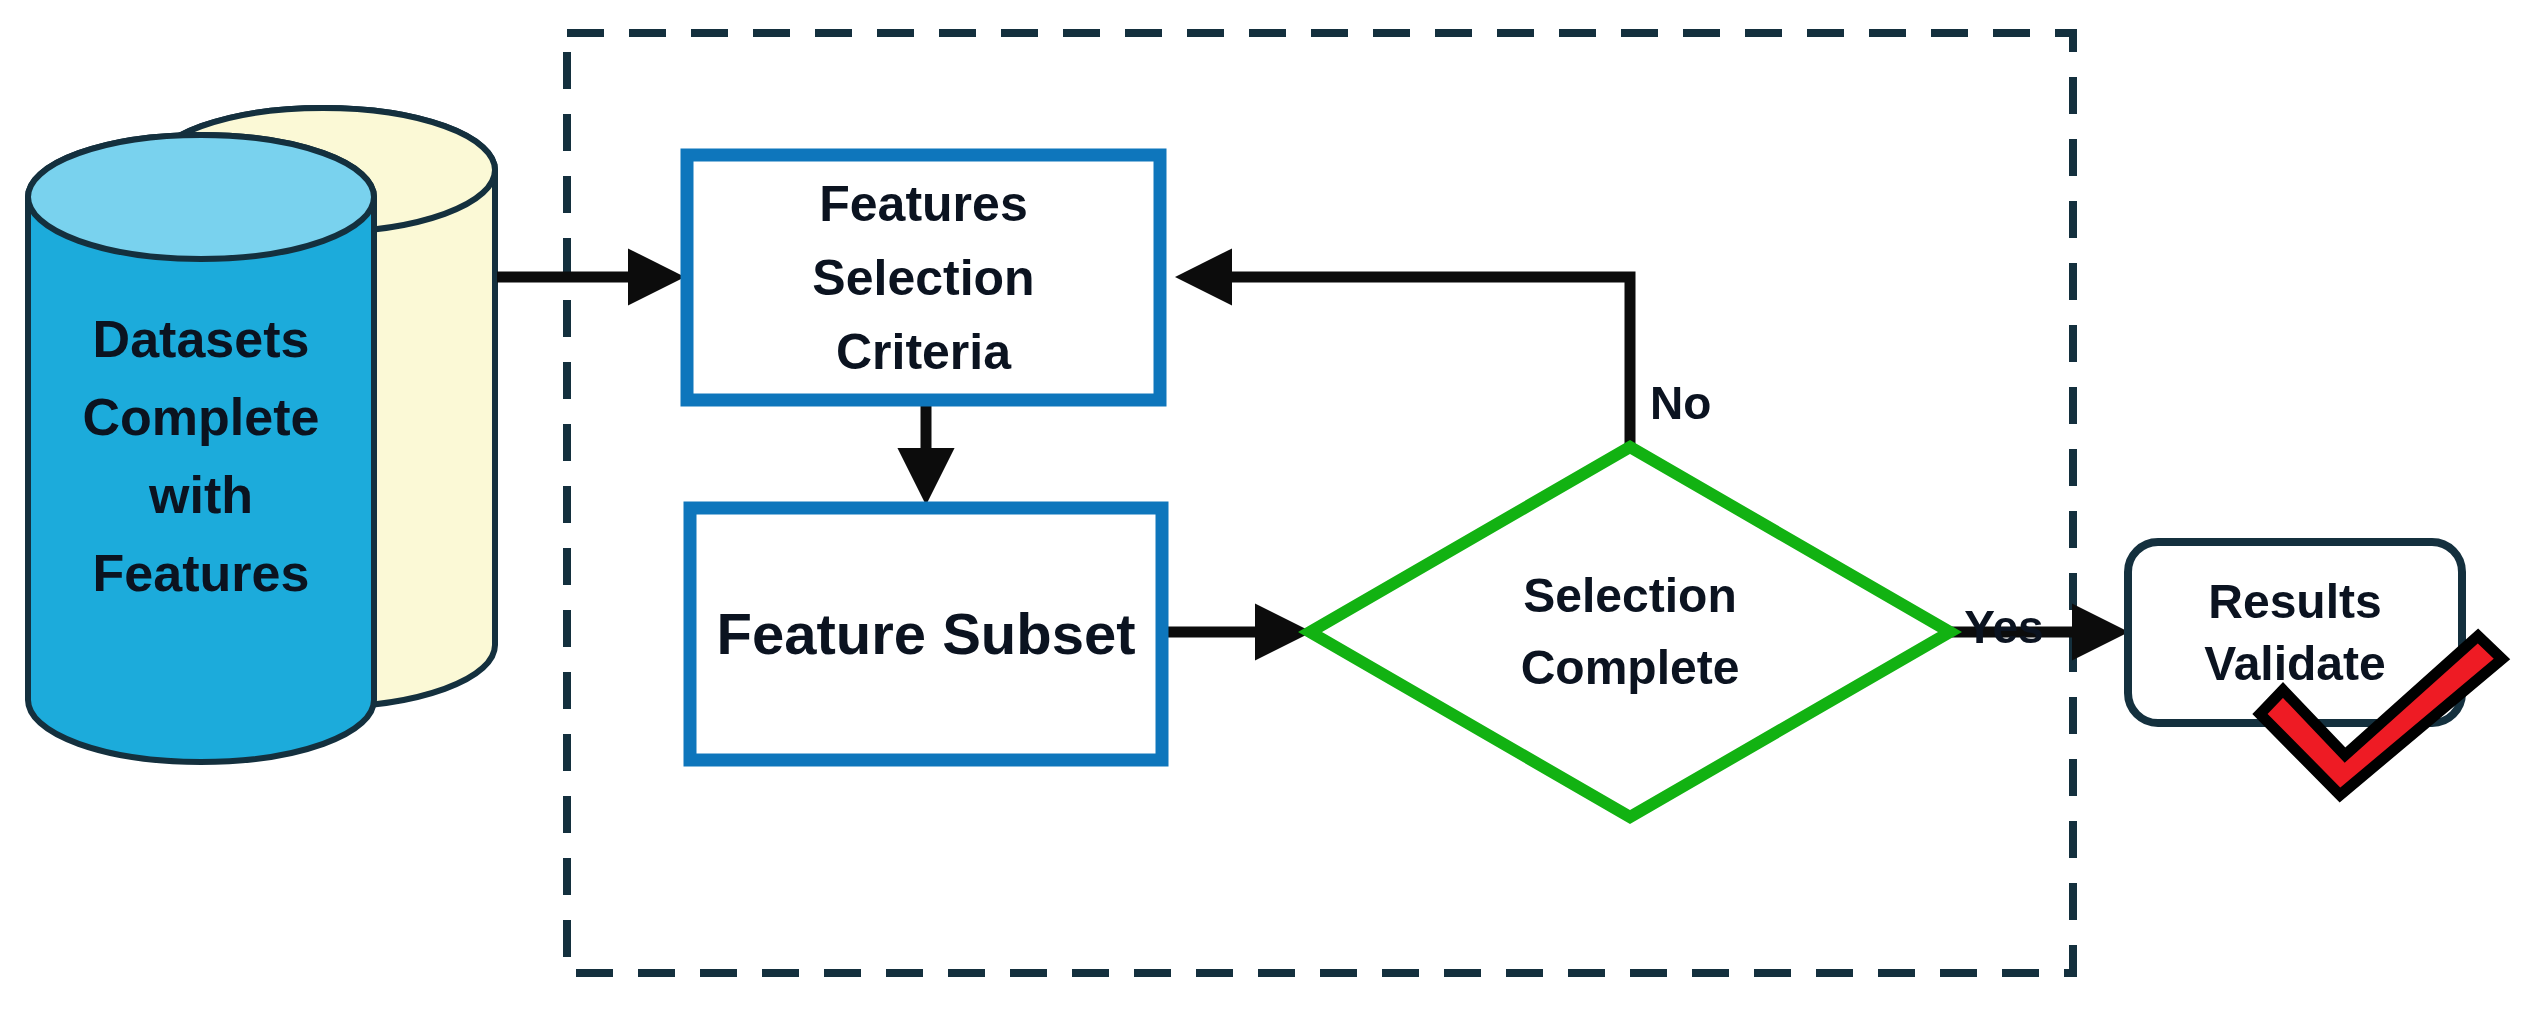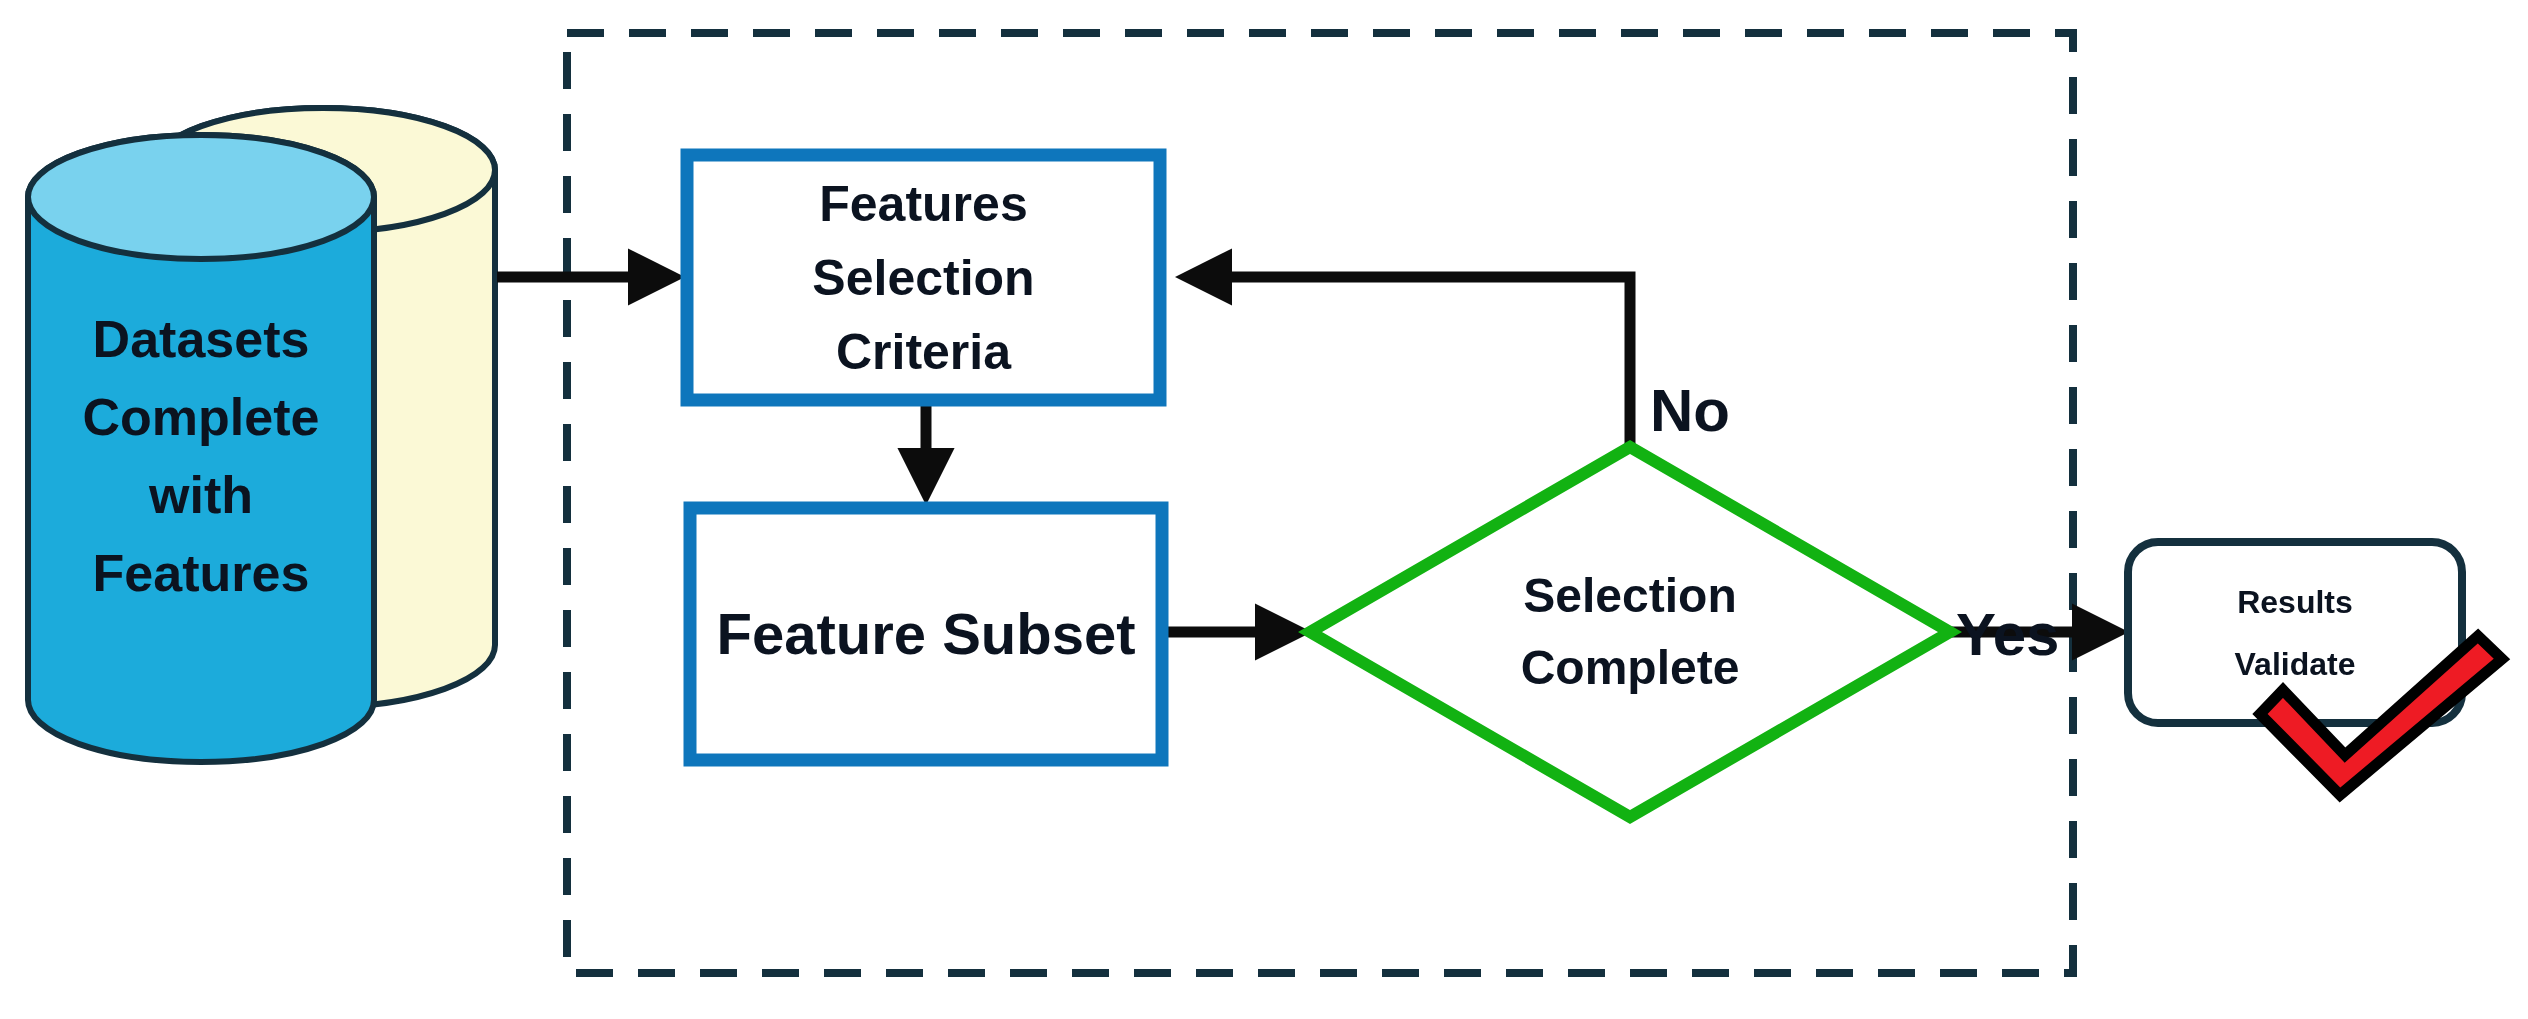--- a/index.html
+++ b/index.html
@@ -17,22 +17,22 @@
     font-weight:700;
     text-align:center;
     white-space:nowrap;
     pointer-events:none;
   }
   .label .ln{display:block;}
   .dataset-label{left:28px;top:300px;width:346px;font-size:52px;line-height:78px;}
   .fsa-label{left:687px;top:155px;width:473px;height:245px;display:flex;align-items:center;justify-content:center;font-size:50px;line-height:74px;}
   .fs-label{left:690px;top:508px;width:472px;height:252px;display:flex;align-items:center;justify-content:center;font-size:58px;line-height:74px;}
   .sc-label{left:1420px;top:560px;width:420px;font-size:48px;line-height:72px;}
-  .rv-label{left:2128px;top:542px;width:334px;height:181px;display:flex;align-items:center;justify-content:center;font-size:32px;line-height:62px;}
-  .edge-label{font-size:60px;}
+  .rv-label{left:2128px;top:542px;width:334px;height:181px;display:flex;align-items:center;justify-content:center;font-size:48px;line-height:62px;}
+  .edge-label{font-size:46px;}
   .no-label{left:1650px;top:376px;}
   .yes-label{left:1956px;top:600px;width:96px;}
 </style>
 </head>
 <body>
 
 <div class="stage">
 
   <svg class="layer" width="2528" height="1019" viewBox="0 0 2528 1019">
     <defs>

